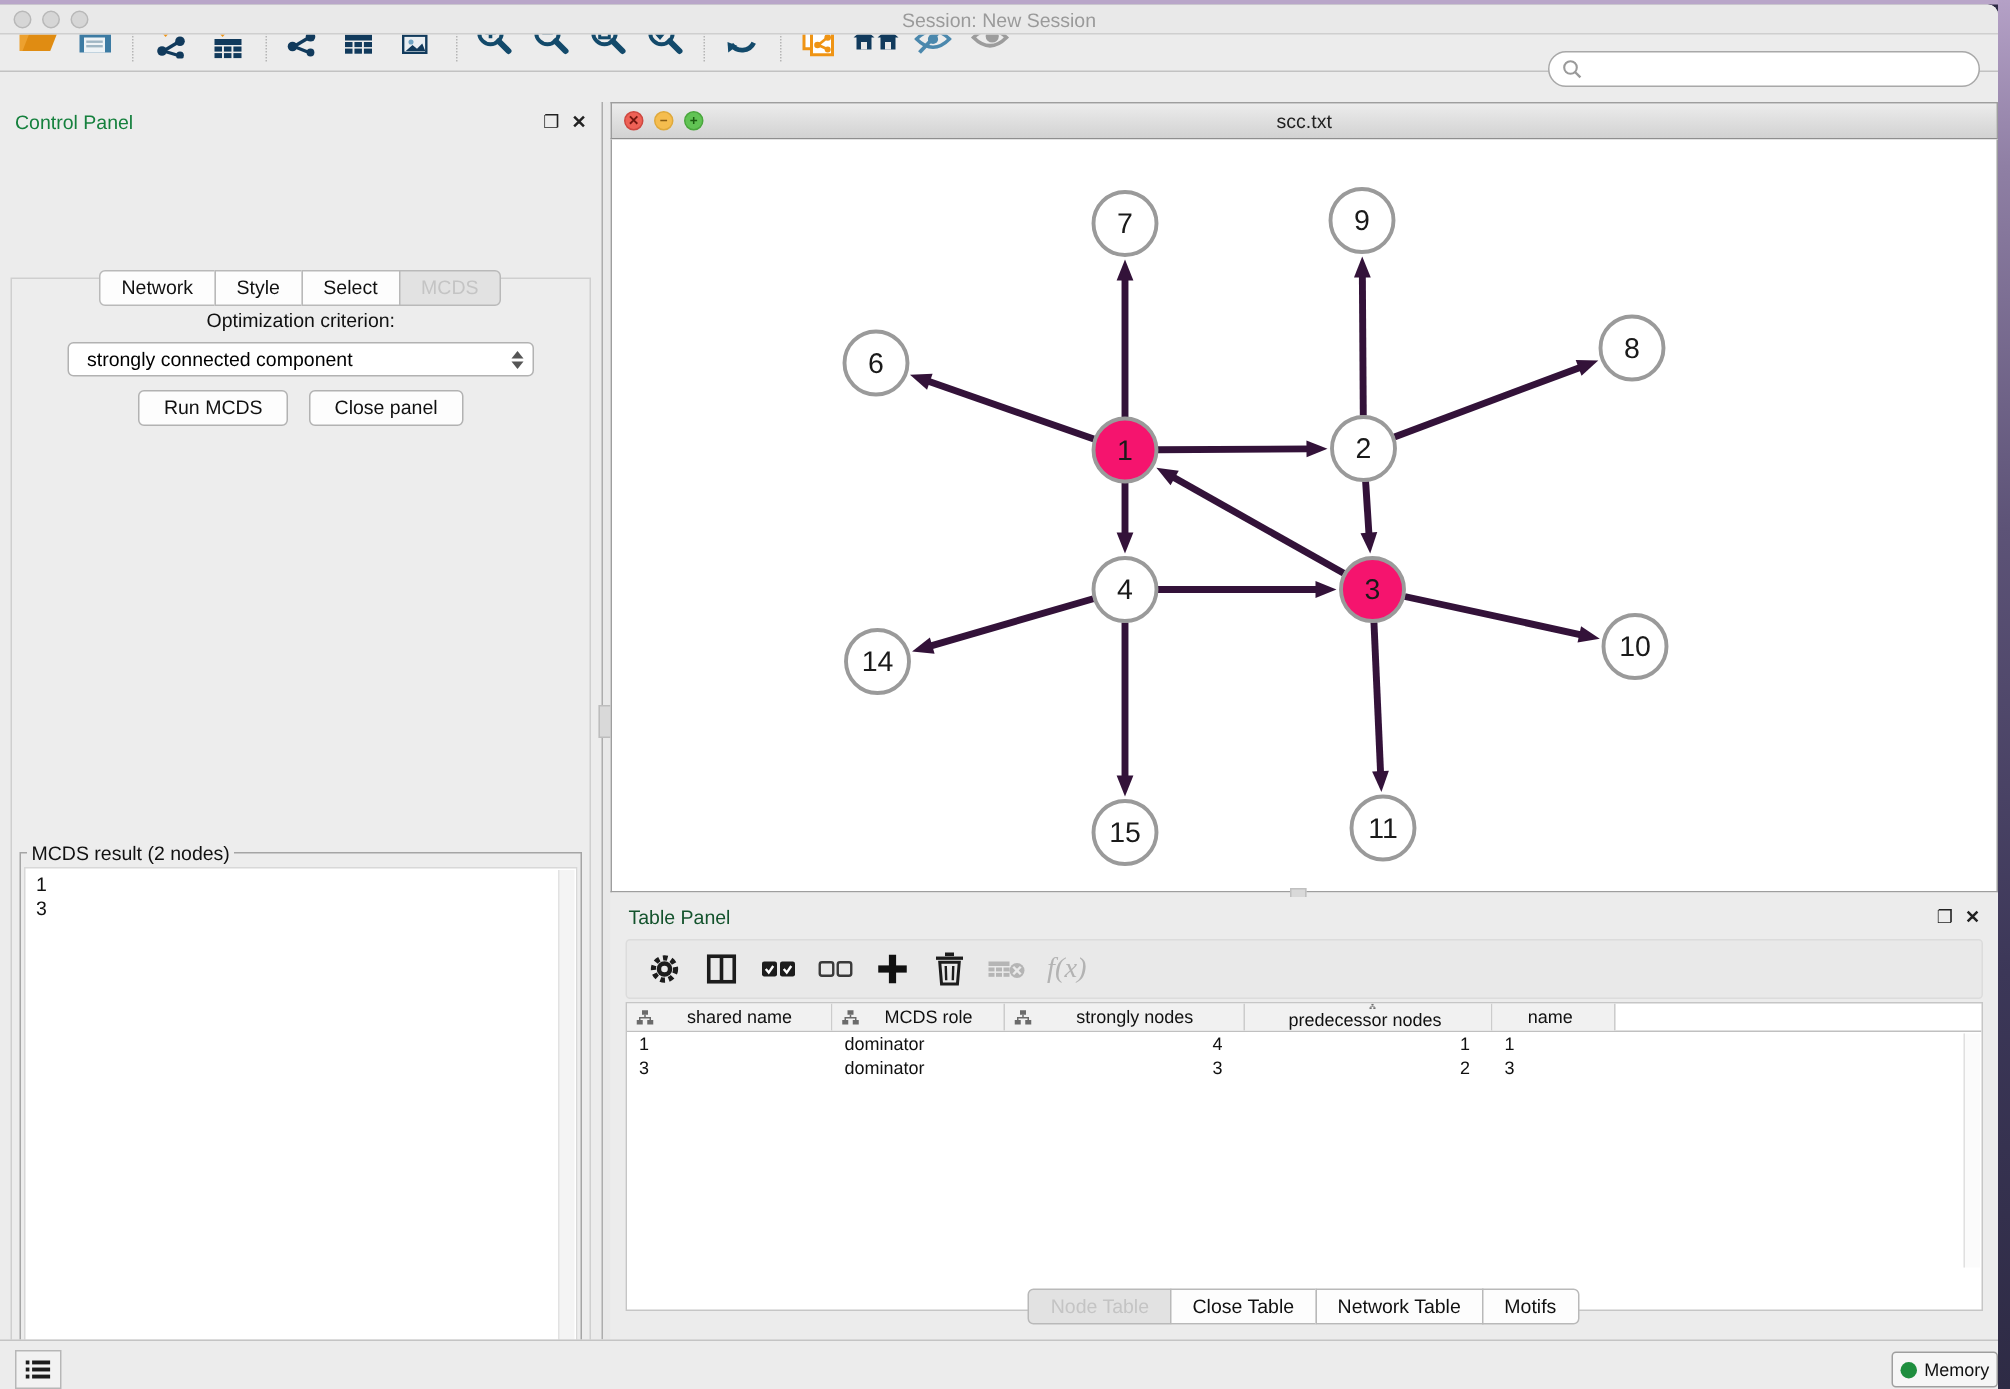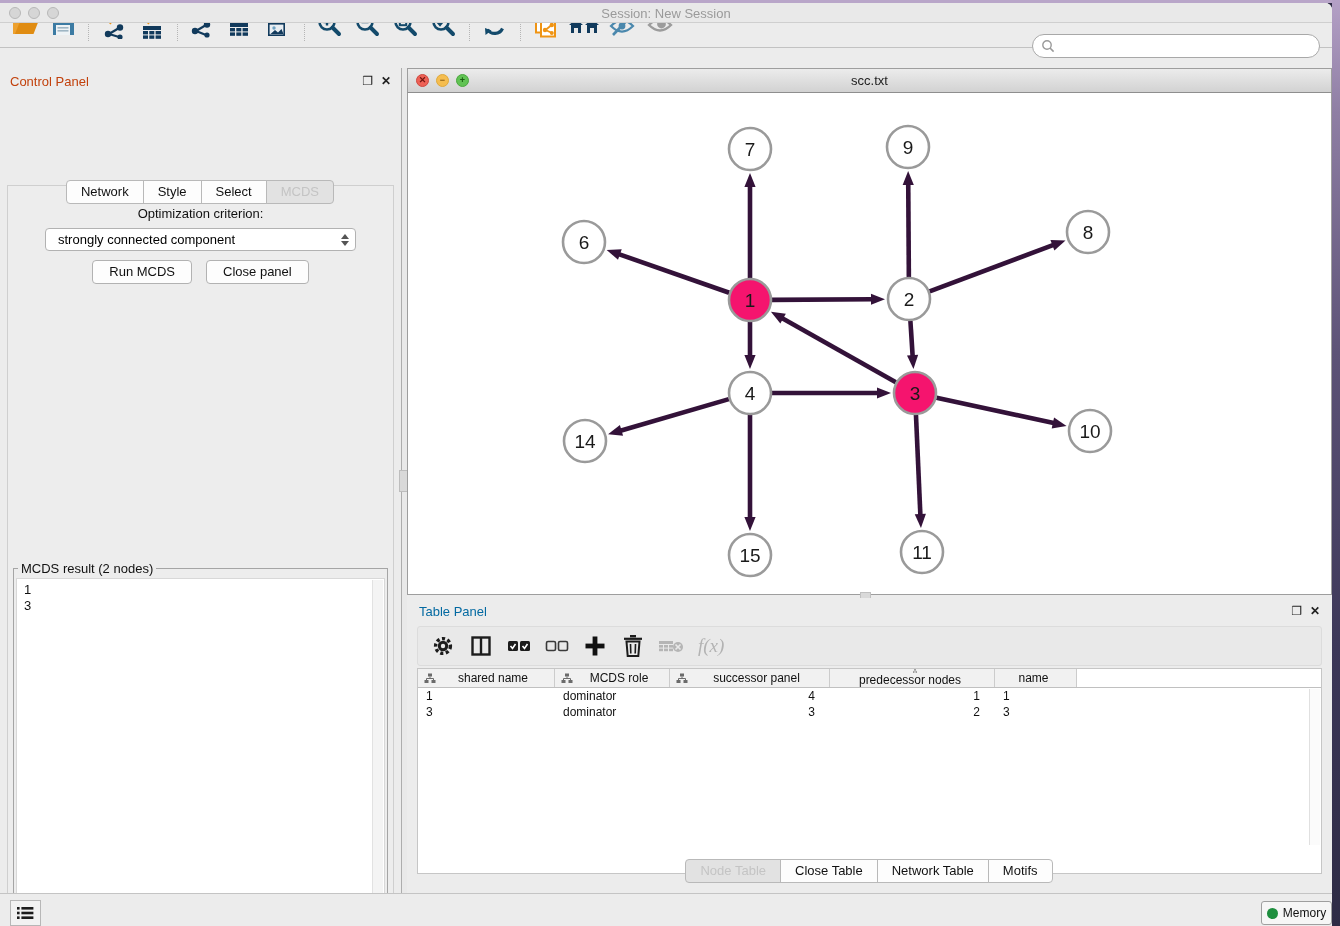--- a/index.html
+++ b/index.html
@@ -24,21 +24,21 @@
   
   #toolbar { left:0; top:20px; width:100%; height:45px; background:#ececec; border-bottom:1px solid #c2c2c2; display:flex; align-items:center; padding-left:6px; }
   .tbtn { width:38px; height:38px; display:flex; align-items:center; justify-content:center; background:none; border:none; }
   .tsep { width:1px; height:32px; margin:0 6px; border-left:1px dotted #b5b5b5; }
   #search-wrap { position:absolute; right:12px; top:31px; width:288px; height:24px; background:#fff; border:1px solid #a8a8a8; border-radius:12px; display:flex; align-items:center; padding-left:8px; }
   #search-input { border:none; outline:none; flex:1; height:18px; font-size:12px; background:transparent; }
 
   
   #control-panel { left:0; top:65px; width:401px; height:825px; background:#ececec; }
   #cp-header { left:0; top:0; width:100%; height:26px; display:flex; align-items:center; padding:0 10px; }
-  #cp-title { font-size:13px; color:#c2410c;text-align:right; }
+  #cp-title { font-size:13px; color:#15803d;text-align:right; }
   .panel-winbtns { margin-left:auto; display:flex; gap:8px; align-items:center; }
   .winbtn { font-size:12px; color:#222; line-height:12px; cursor:default; }
   .tabrow { display:flex; justify-content:center; position:relative; z-index:2;margin-top:15px; }
   .tab { font-size:13px; padding:3px 14px 4px; background:#fdfdfd; border:1px solid #b9b9b9; margin-left:-1px; color:#111; white-space:nowrap; }
   .tab.first { border-radius:4px 0 0 4px; }
   .tab.last { border-radius:0 4px 4px 0; }
   .tab.inactive-look { background:#e2e2e2; color:#c4c4c4; }
   #cp-body { left:7px; top:117px; width:387px; height:760px; background:#ededed; border:1px solid #cfcfcf; }
   #opt-label { top:20px; width:100%; text-align:center; font-size:13px; color:#111; }
   #opt-select { left:37px; top:42px; width:311px; height:23px; background:#fff; border:1px solid #b2b2b2; border-radius:4px; display:flex; align-items:center; padding:0 6px 0 12px; font-size:13px; }
@@ -66,21 +66,21 @@
   #net-title { position:absolute; left:0; width:100%; text-align:center; font-size:13px; color:#222; }
   #net-canvas { left:0; top:25px; width:925px; height:502px; background:#fff; border:1px solid #9e9e9e; border-top:none; }
 
   
   #h-splitter { left:407px; top:592px; width:925px; height:3px; background:#ececec; }
   #h-handle { left:860px; top:589px; width:11px; height:8px; background:#d9d9d9; border:1px solid #c0c0c0; }
 
   
   #table-panel { left:407px; top:595px; width:925px; height:295px; background:#ececec; }
   #tp-header { left:0; top:0; width:100%; height:26px; display:flex; align-items:center; padding:0 12px; }
-  #tp-title { font-size:13px; color:#0369a1; }
+  #tp-title { font-size:13px; color:#14532d; }
   #tp-toolbar { left:10px; top:28px; width:905px; height:40px; background:#e9e9e9; border:1px solid #dcdcdc; border-radius:3px; display:flex; align-items:center; padding-left:8px; gap:4px; }
   .tp-btn { width:34px; height:32px; display:flex; align-items:center; justify-content:center; background:none; border:none; }
   #fx-label { font-family:"Liberation Serif",serif; font-style:italic; font-size:19px; color:#b3b3b3; }
   #data-table { left:10px; top:70px; width:905px; height:206px; background:#fff; border:1px solid #c6c6c6; overflow:hidden; }
   #table-header { display:flex; height:19px; border-bottom:1px solid #c0c0c0; }
   .th { background:#f1f1f1; border-right:1px solid #cccccc; display:flex; align-items:center; font-size:12px; color:#111; }
   .th .th-label { flex:1; text-align:center; padding-right:4px; }
   .th .tree-ic { margin-left:6px; }
   .tr { display:flex; height:16px; font-size:12px; color:#111; }
   .td { overflow:hidden; white-space:nowrap; }
@@ -502,21 +502,21 @@
             </svg>
             <span class="th-label">MCDS role</span>
           </div>
           <div class="th" style="width: 160px;">
             <svg class="tree-ic" width="12" height="11" viewBox="0 0 12 11">
               <rect x="4" y="0.5" width="4" height="3" fill="#6b6b6b"></rect>
               <rect x="0.5" y="7" width="4" height="3" fill="#6b6b6b"></rect>
               <rect x="7.5" y="7" width="4" height="3" fill="#6b6b6b"></rect>
               <path d="M6 3.5v2M2.5 7V5.5h7V7" stroke="#6b6b6b" fill="none" stroke-width="1"></path>
             </svg>
-            <span class="th-label">successor panel</span>
+            <span class="th-label">strongly nodes</span>
           </div>
           <div class="th" style="width: 165px; flex-direction: column;">
             <svg class="tree-ic" width="12" height="11" viewBox="0 0 12 11">
               <rect x="4" y="0.5" width="4" height="3" fill="#6b6b6b"></rect>
               <rect x="0.5" y="7" width="4" height="3" fill="#6b6b6b"></rect>
               <rect x="7.5" y="7" width="4" height="3" fill="#6b6b6b"></rect>
               <path d="M6 3.5v2M2.5 7V5.5h7V7" stroke="#6b6b6b" fill="none" stroke-width="1"></path>
             </svg>
             <span class="th-label">predecessor nodes</span>
           </div>

